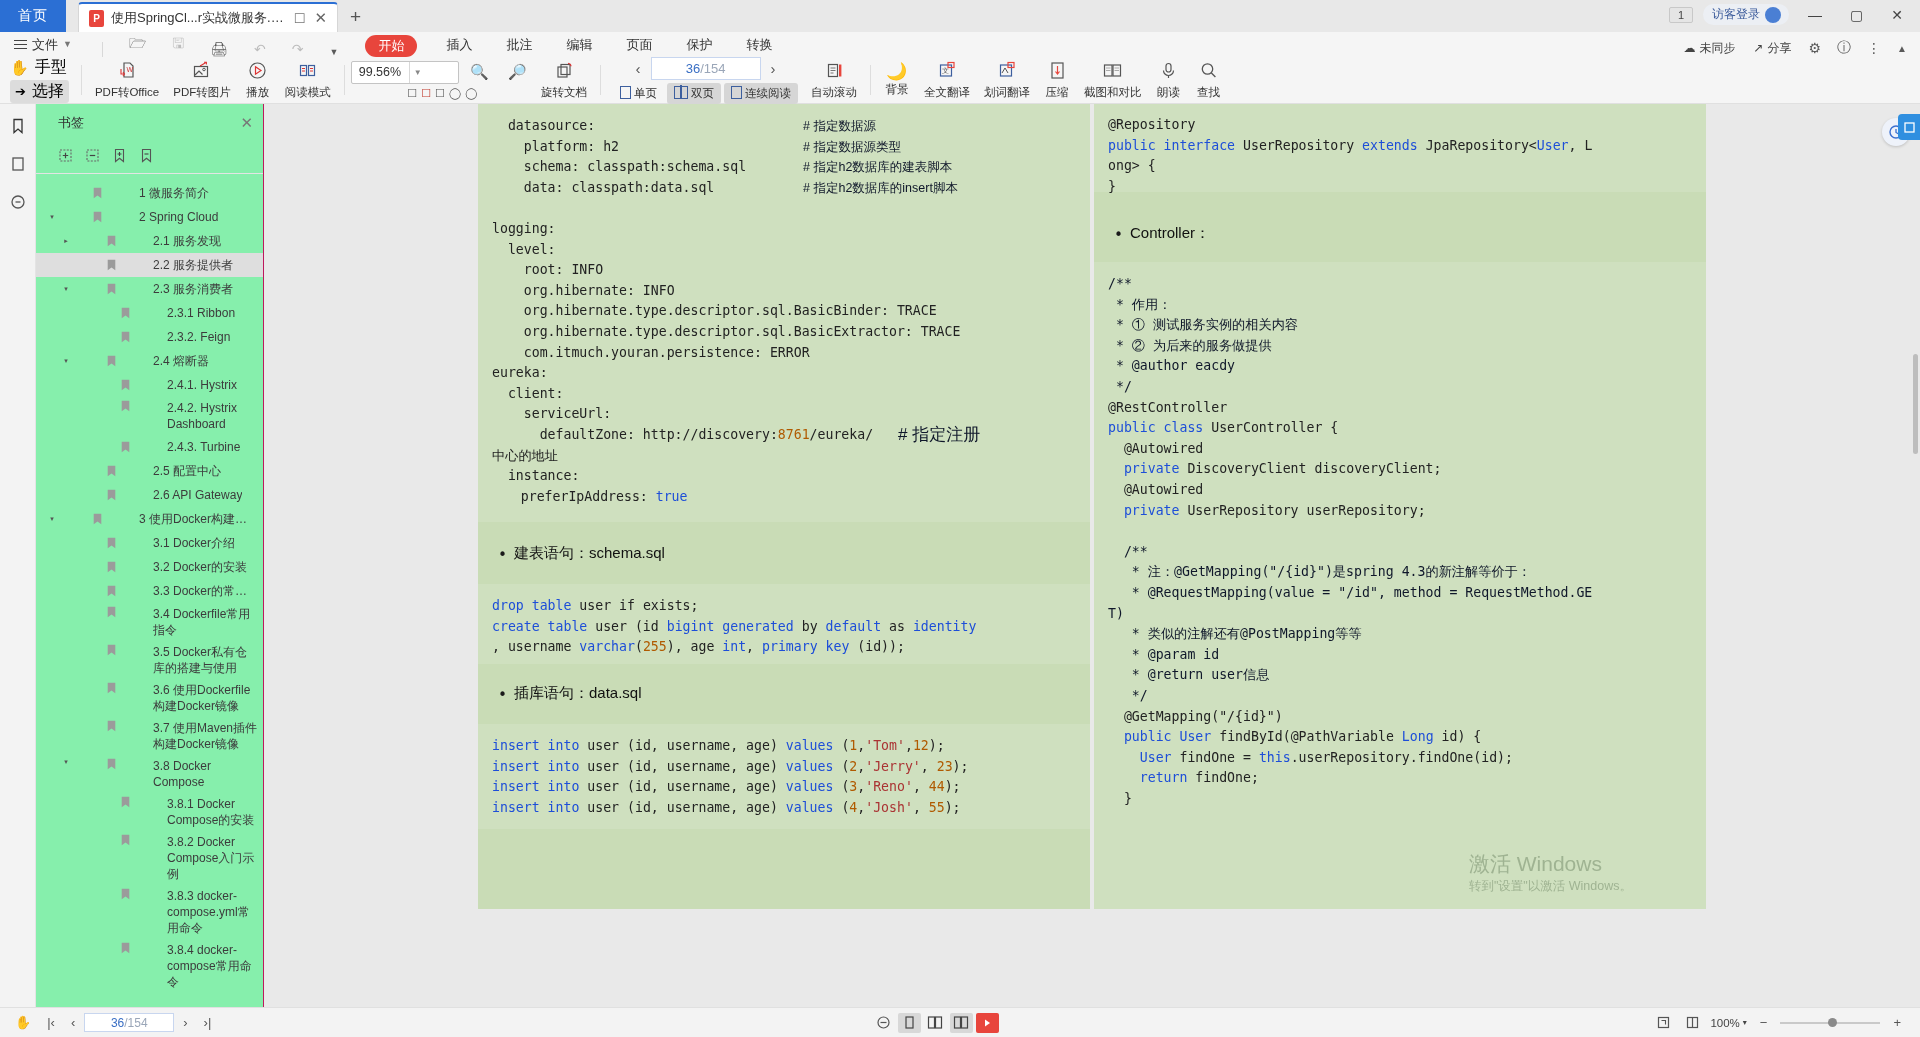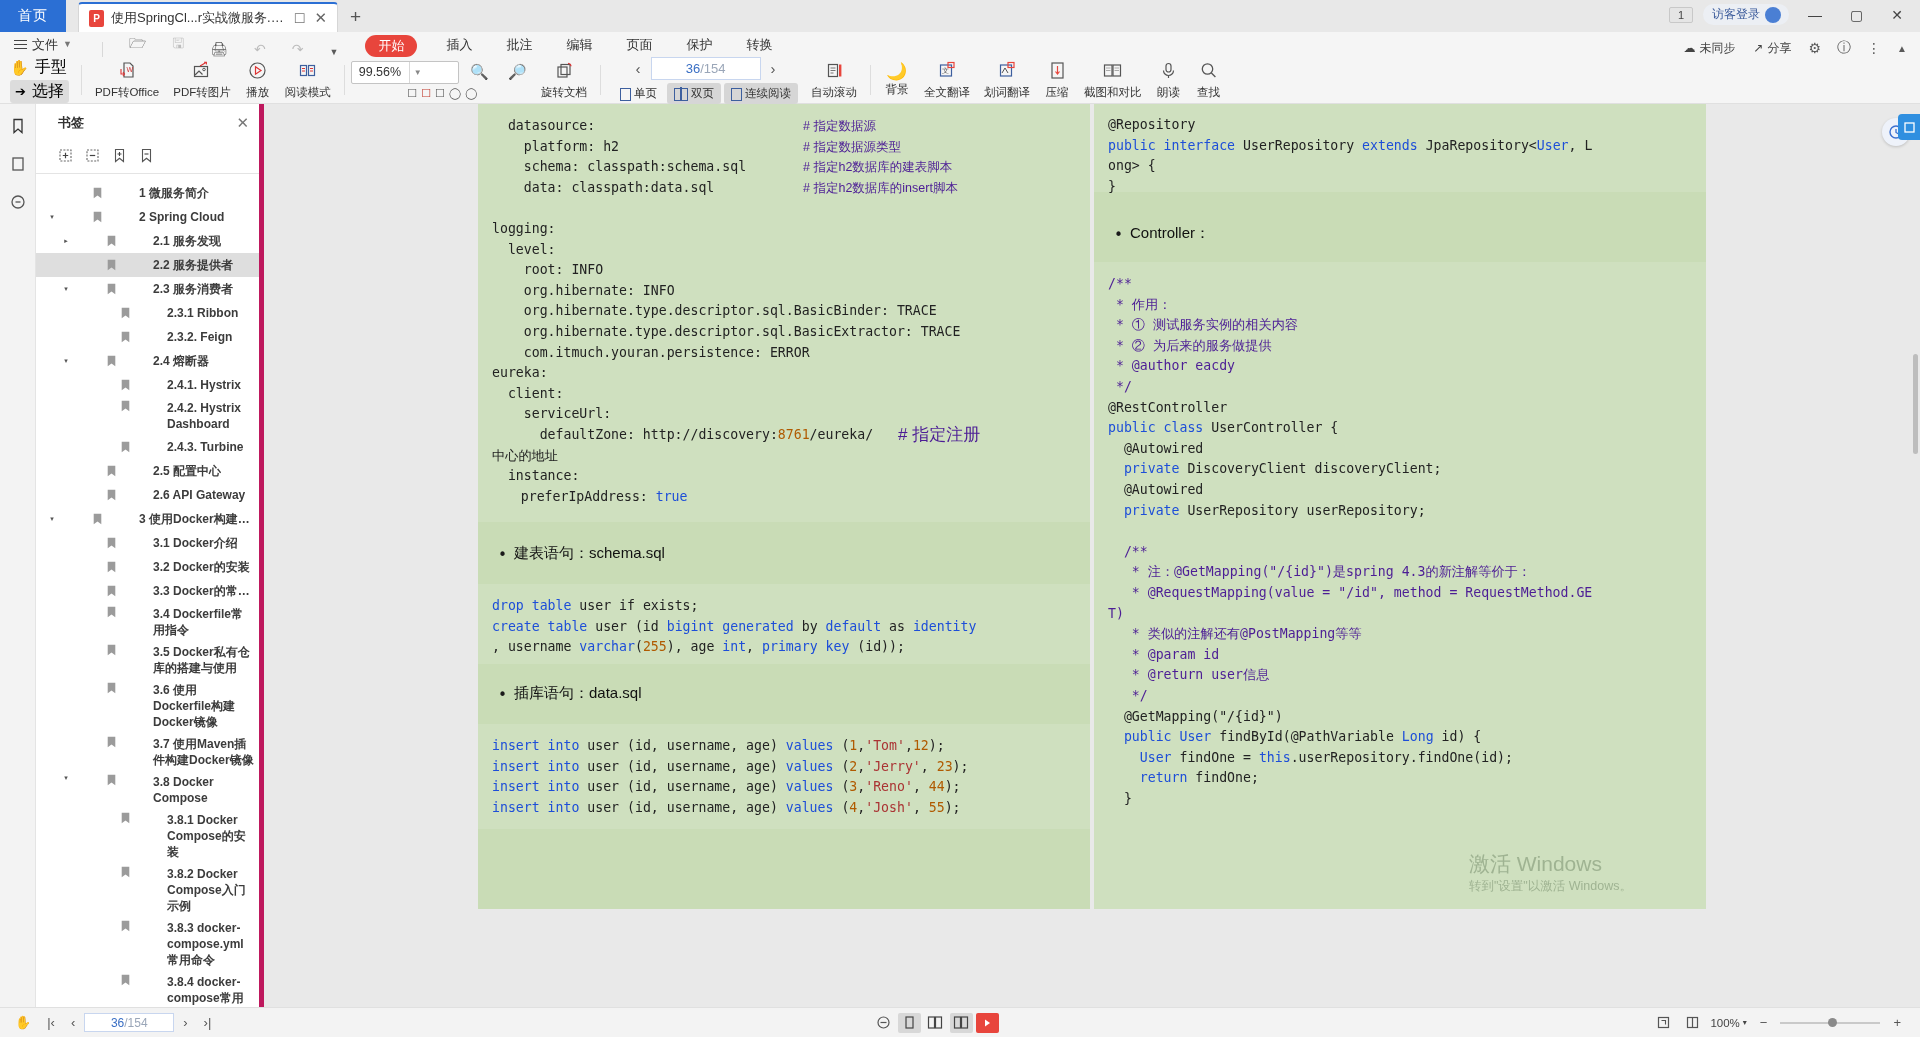--- a/index.html
+++ b/index.html
@@ -67,33 +67,33 @@
   .toolsep { width:1px; height:30px; background:#dddddd; margin:0 6px; }
   .selbtn { background:#dcdcdc; border-radius:3px; }
   .zoombox { display:flex; align-items:center; border:1px solid #c4c4c4; background:#fff; border-radius:2px; height:23px; padding:0 3px 0 7px; }
   .zoombox span { font-size:12.5px; color:#333; min-width:46px; }
   .zoombox .zc { font-size:8px; color:#888; padding-left:4px; border-left:1px solid #d8d8d8; margin-left:4px; height:100%; display:flex; align-items:center; padding-right:3px;}
   .pagebox { display:flex; align-items:center; gap:4px; }
   .pageinput { width:110px; height:23px; border:1px solid #c8d6ef; background:#fff; text-align:center; font-size:13px; color:#3a6fc4; display:flex; align-items:center; justify-content:center; }
   .pageinput .tot { color:#9aa6b8; }
   .arrowbtn { font-size:15px; color:#555; padding:0 6px; cursor:pointer; }
   .modegrp { display:flex; align-items:center; gap:3px; }
-  .modebtn { display:flex; align-items:flex-end; gap:3px; font-size:11.5px; color:#333; padding:3px 7px; border-radius:3px; cursor:pointer; }
+  .modebtn { display:flex; align-items:flex-start; gap:3px; font-size:11.5px; color:#333; padding:3px 7px; border-radius:3px; cursor:pointer; }
   .modebtn.active { background:#d6d6d6; }
   .sq { width:11px; height:13px; border:1.4px solid #3d5f9e; display:inline-block; }
   .sq2 { width:14px; height:13px; border:1.4px solid #3d5f9e; border-left-width:1.4px; position:relative; display:inline-block;}
   .sq2:after { content:''; position:absolute; left:5.2px; top:-1.4px; bottom:-1.4px; width:1.4px; background:#3d5f9e; }
 
   
   .body { flex:1; display:flex; min-height:0; background:#e9e9e9; }
   .railbar { width:36px; background:#f3f3f3; display:flex; flex-direction:column; align-items:center; padding-top:10px; gap:14px; border-right:1px solid #e4e4e4; }
   .rail { width:24px; height:24px; display:flex; align-items:center; justify-content:center; color:#555; cursor:pointer; border-radius:3px; }
   .rail.active { color:#1a1a1a; }
 
-  .bmpanel { width:228px; background:#ffffff; border-right:5px solid #be185d; display:flex; flex-direction:column;font-weight:bold; }
+  .bmpanel { width:228px; background:#86efac; border-right:1px solid #be185d; display:flex; flex-direction:column; }
   .bmhead { display:flex; align-items:center; padding:10px 10px 8px 22px; }
   .bmhead .t { font-size:13px; color:#333; }
   .bmhead .x { margin-left:auto; font-size:15px; color:#777; cursor:pointer; }
   .bmtools { display:flex; gap:5px; padding:4px 0 7px 18px; border-bottom:1px solid #e4e4e4; }
   .bmtool { width:22px; height:22px; display:flex; align-items:center; justify-content:center; cursor:pointer; }
   .bmlist { flex:1; overflow:hidden; padding-top:7px; }
   .bmitem { display:flex; align-items:center; height:24px; font-size:12px; color:#3c3c3c; white-space:nowrap; cursor:pointer; padding-right:4px;gap:32px; }
   .bmitem.sel { background:#dedede; }
   .bmitem .tw { width:12px; flex:none; display:flex; justify-content:center; align-items:center; font-size:7px; color:#555; }
   .bmitem .bi { width:14px; flex:none; display:flex; justify-content:center; }
@@ -105,21 +105,21 @@
   .pagearea { flex:1; position:relative; overflow:hidden; background:#e9e9e9; display:flex; justify-content:center; gap:0; }
   .page {
     background:#c9dcb6; width:612px; height:805px; position:relative; overflow:hidden;
     font-family:"DejaVu Sans Mono", monospace;
   }
   .page.left { margin-right:4px; }
   .codeblk { background:#cfe0bf; }
   .txt { position:absolute; white-space:pre; font-size:13.2px; line-height:20.5px; color:#222; }
   .mono { font-family:"DejaVu Sans Mono", monospace; }
   .sans { font-family:"Liberation Sans", sans-serif; }
-  .cmt { color:#4c1d95; }
+  .cmt { color:#0f172a; }
   .kw  { color:#1d4ed8; }
   .num { color:#b05a00; }
   .str { color:#a33; }
   .bullet { position:absolute; font-size:15px; color:#1a1a1a; }
   .hdr { position:absolute; font-size:15px; color:#111; font-family:"Liberation Sans", sans-serif; }
 
   .wmark { position:absolute; right:74px; bottom:14px; text-align:left; color:#9fb392; pointer-events:none; }
   .wmark .l1 { font-size:21px; font-family:"Liberation Sans", sans-serif; }
   .wmark .l2 { font-size:12.5px; font-family:"Liberation Sans", sans-serif; }
 

